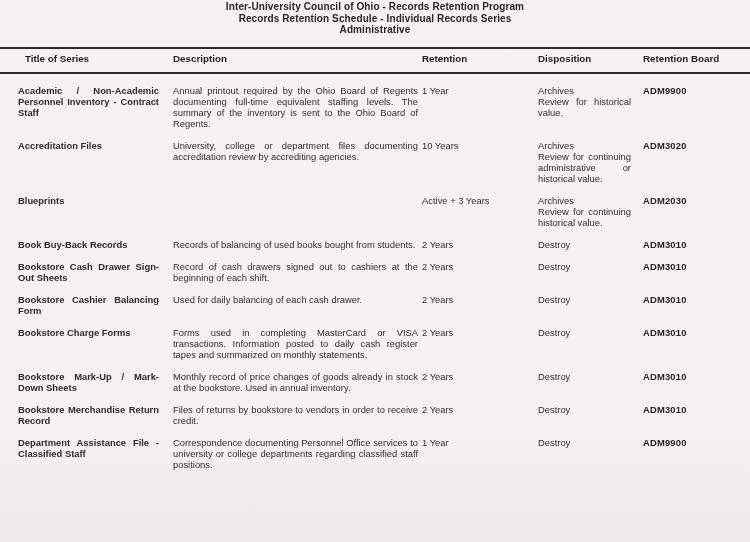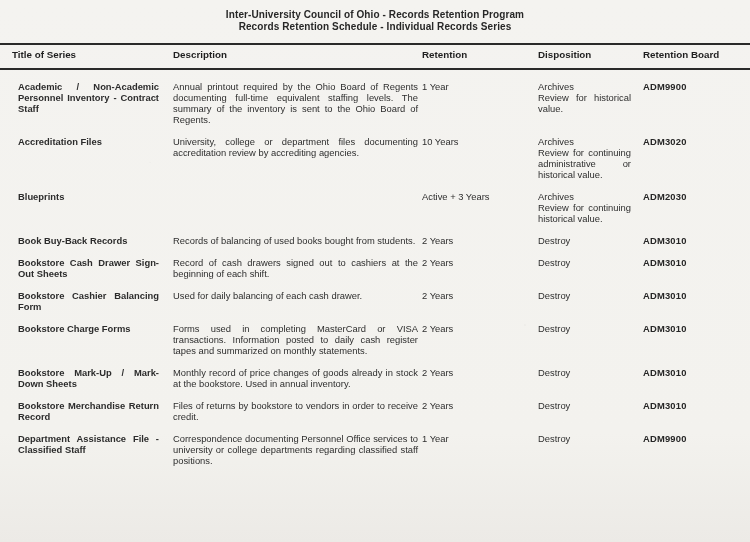--- a/index.html
+++ b/index.html
@@ -12,21 +12,21 @@
   .page {
     position: relative;
     width: 750px; height: 542px;
     background:
       radial-gradient(circle at 20% 30%, rgba(0,0,0,0.015) 0 1px, transparent 1px),
       radial-gradient(circle at 70% 60%, rgba(0,0,0,0.02) 0 1px, transparent 1px),
       linear-gradient(180deg, #f4f3f0 0%, #f3f2ee 80%, #eceae6 100%);
     color: #2b2b2b;
   }
   .doc-header {
-    padding-top: 9px;
+    padding-top: 1px;
     text-align: center;
     font-weight: bold;
     font-size: 10px;
     line-height: 11.5px;
     color: #272727;
     letter-spacing: 0.1px;
   }
   table.records {
     width: 750px;
     margin-top: 11px;
@@ -44,21 +44,21 @@
   thead th {
     border-top: 2px solid #2a2a2a;
     border-bottom: 2px solid #2a2a2a;
     text-align: left;
     font-weight: bold;
     font-size: 9.8px;
     color: #1f1f1f;
     padding: 4px 0 8px 0;
     vertical-align: top;
   }
-  thead th.h-title { padding-left: 12px; }
+  thead th.h-title { padding-left: 25px; }
   tbody td {
     vertical-align: top;
     padding: 11px 0 0 0;
   }
   td.col-title {
     padding-left: 18px;
     padding-right: 14px;
     text-align: justify;
     font-weight: bold;
     color: #2c2c2c;
@@ -77,20 +77,21 @@
   }
 </style>
 </head>
 <body>
 
 <div class="page">
 
   <div class="doc-header">
     <div>Inter-University Council of Ohio - Records Retention Program</div>
     <div>Records Retention Schedule - Individual Records Series</div>
+    <div>Administrative</div>
   </div>
 
   <table class="records">
     <colgroup>
       <col class="c-title">
         <col class="c-desc">
         <col class="c-ret">
         <col class="c-disp">
         <col class="c-group">
     </colgroup>

